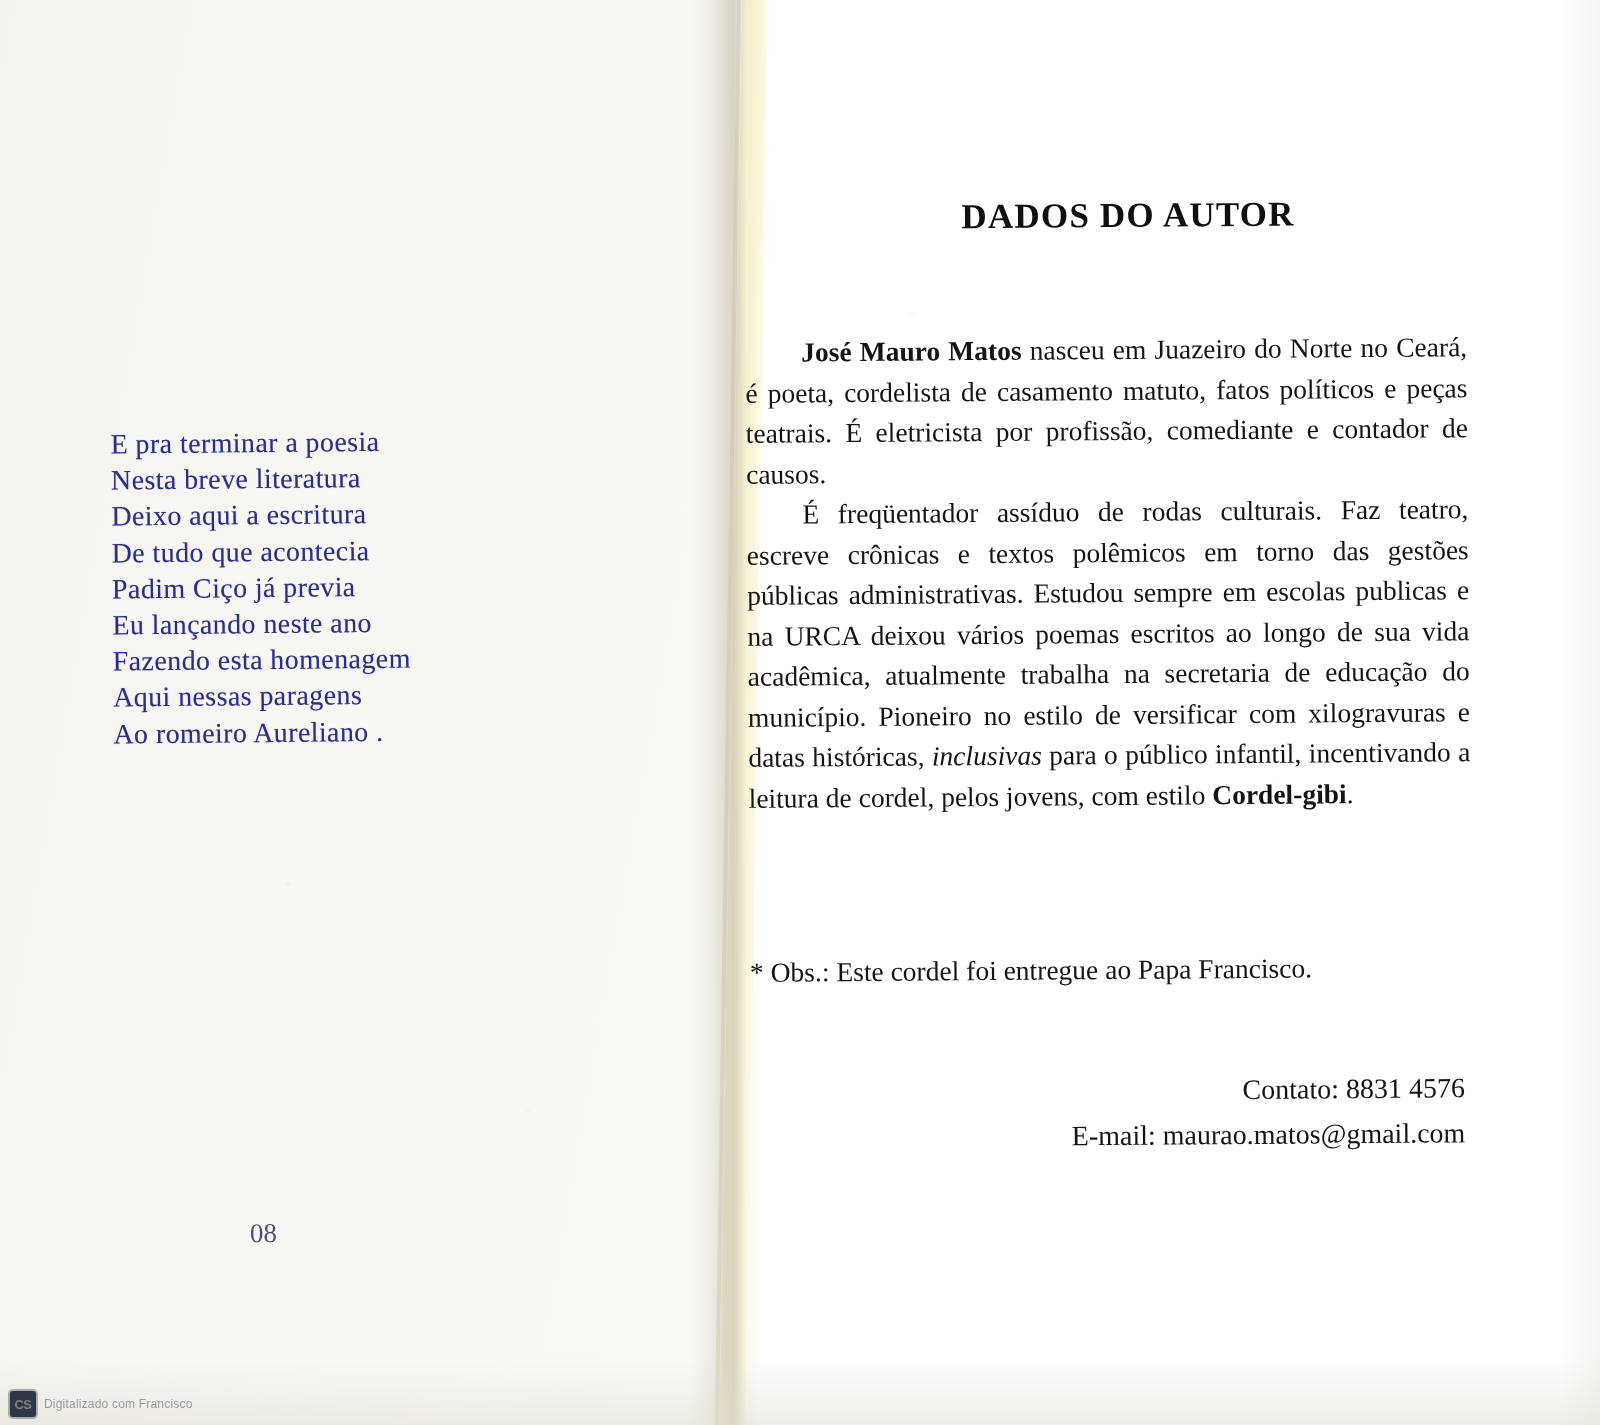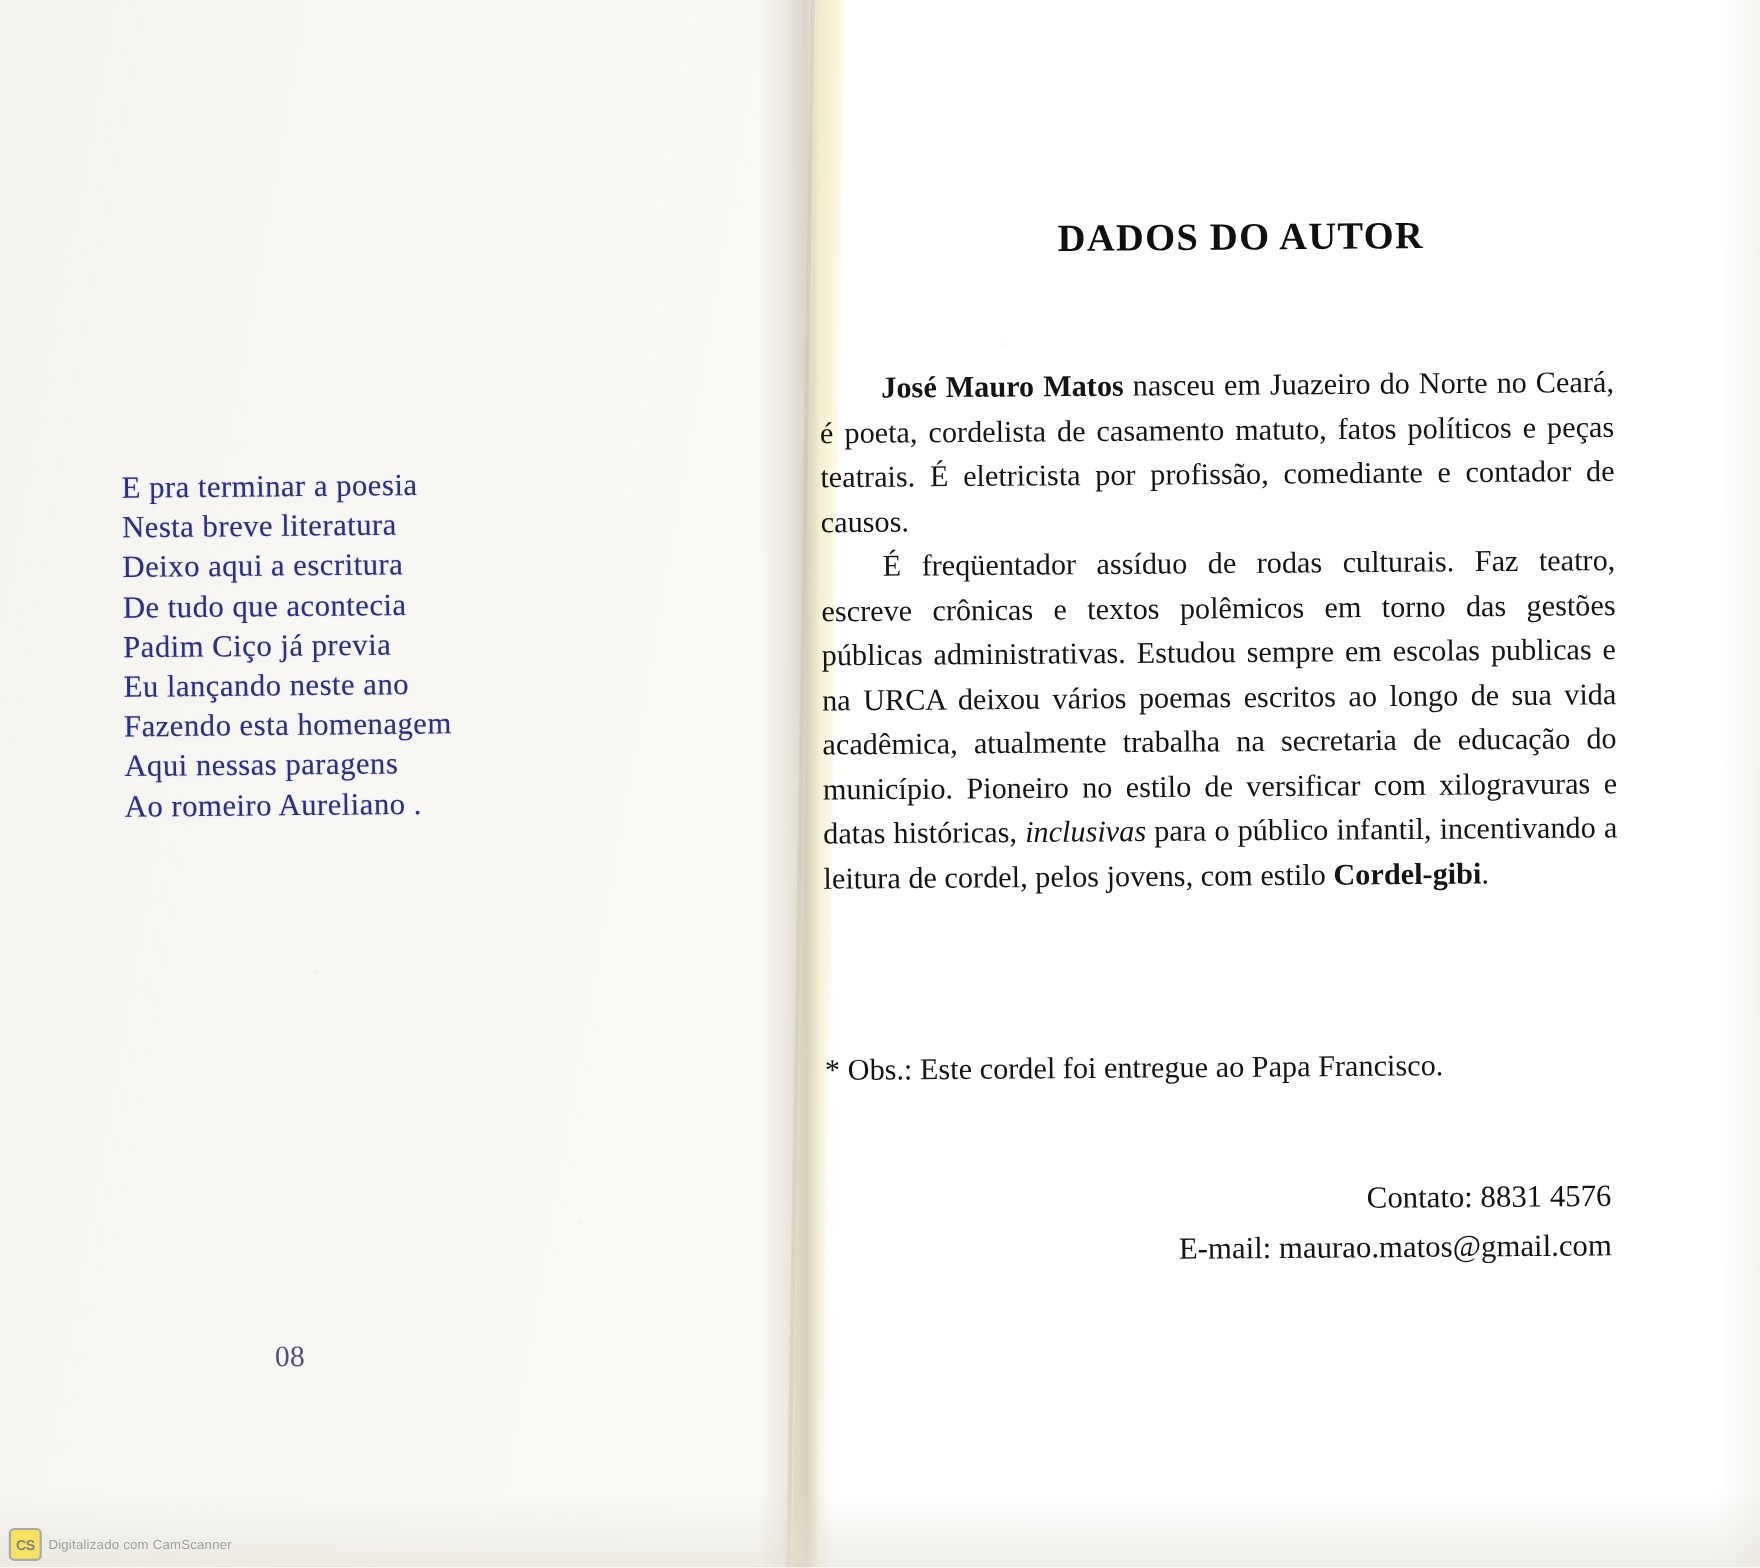--- a/index.html
+++ b/index.html
@@ -184,21 +184,21 @@
     border: 2px solid #9aa0a6;
     border-radius: 5px;
     color: #6b7075;
     font-family: "Liberation Sans", sans-serif;
     font-size: 13px;
     font-weight: bold;
     display: flex;
     align-items: center;
     justify-content: center;
     letter-spacing: -0.5px;
-    background: #fde047;
+    background: #0f172a;
   }
   .cs-text {
     font-family: "Liberation Sans", sans-serif;
     font-size: 12px;
     color: #8a9095;
     letter-spacing: 0.2px;
   }
 
   
   .speckle {
@@ -250,15 +250,15 @@
       <div>E-mail: maurao.matos@gmail.com</div>
     </div>
   </div>
 
   <div class="speckle"></div>
   <div class="edge-bottom"></div>
   <div class="edge-right"></div>
 
   <div class="cs-watermark">
     <div class="cs-badge">CS</div>
-    <div class="cs-text">Digitalizado com CamScanner</div>
+    <div class="cs-text">Digitalizado com Francisco</div>
   </div>
 </div>
 
 </body></html>

